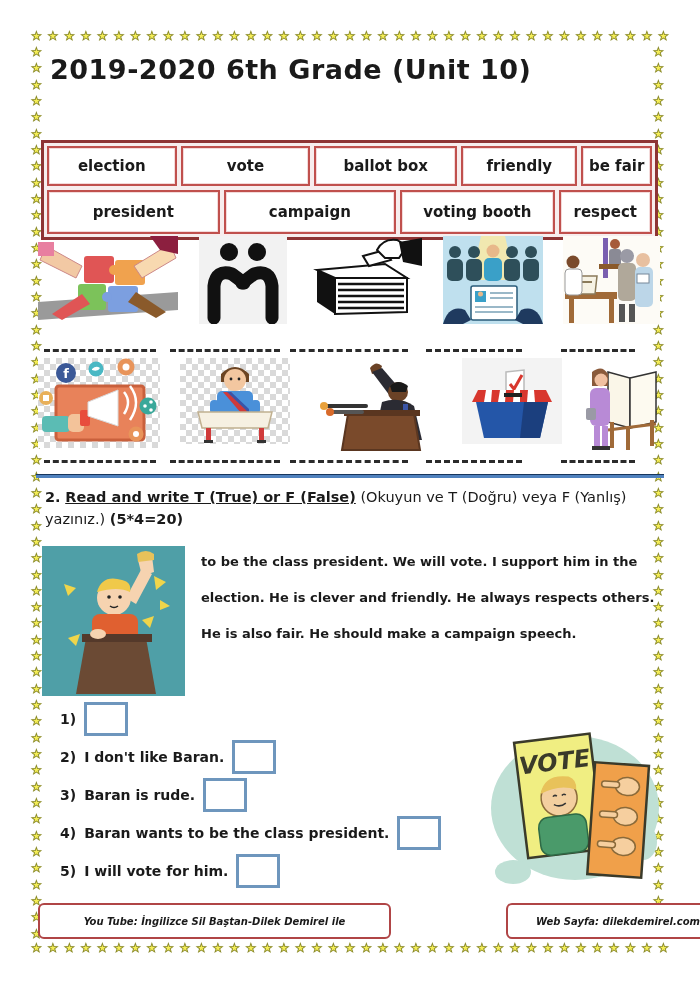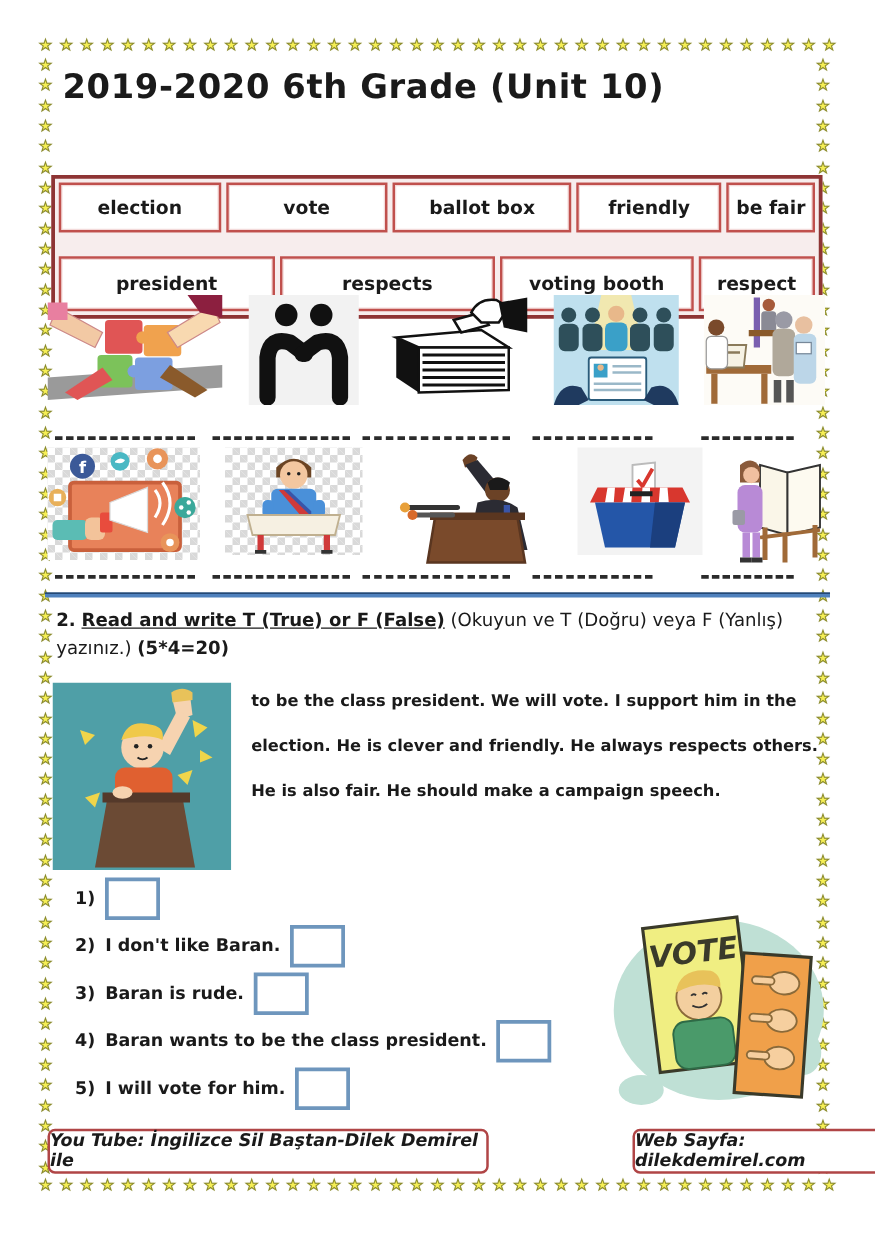--- a/index.html
+++ b/index.html
@@ -12,21 +12,21 @@
   
   .title{position:absolute;top:54px;left:50px;width:600px;
          font-size:27px;font-weight:700;letter-spacing:0.5px;}
   .s1-head{position:absolute;top:106px;left:45px;width:612px;font-size:14px;}
   .s1-num,.s1-points{font-weight:700;}
   .s1-title{font-weight:700;text-decoration:underline;}
   .s1-dot{font-weight:700;}
   .s1-tr{font-size:12.5px;}
   
   .word-table{position:absolute;top:140px;left:41px;width:617px;box-sizing:border-box;
-              border:3px solid #8e3434;background:#f7eded;padding:3px;display:flex;flex-direction:column;gap:19px;}
+              border:3px solid #8e3434;background:#f7eded;padding:3px;display:flex;flex-direction:column;gap:4px;}
   .wt-row{display:flex;gap:4px;}
   .wt-cell{background:#fff;border:2px solid #c0504d;box-shadow:inset 0 0 0 1px #f3dada;
            display:flex;align-items:center;justify-content:center;
            font-weight:700;font-size:15px;height:36px;}
   .wt-r2 .wt-cell{height:40px;}
   .w1{flex:130;} .w2{flex:130;} .w3{flex:144;} .w4{flex:116;} .w5{flex:69;}
   
   .pic-grid{position:absolute;left:38px;width:622px;display:flex;justify-content:space-between;align-items:flex-start;}
   .pic-slot{display:flex;justify-content:center;align-items:flex-start;}
   .dash-row{position:absolute;left:38px;width:622px;display:flex;justify-content:space-between;}
@@ -46,21 +46,21 @@
   .passage{position:absolute;top:543px;left:201px;width:460px;font-size:13px;font-weight:600;}
   .passage div{height:36px;display:flex;align-items:center;}
   
   .questions{position:absolute;top:700px;left:60px;width:430px;}
   .q-row{display:flex;align-items:center;gap:8px;height:38px;font-size:14px;font-weight:600;}
   .tf-box{width:38px;height:28px;border:3px solid #6e96bd;background:#fff;flex:0 0 auto;}
   .vote-illustration{position:absolute;top:712px;left:483px;}
   
   .footer-box{position:absolute;top:903px;height:36px;box-sizing:border-box;border:2px solid #b04546;border-radius:6px;
               display:flex;align-items:center;justify-content:center;background:#fff;
-              font-style:italic;font-weight:700;font-size:14px;}
+              font-style:italic;font-weight:700;font-size:10px;}
   .fb-left{left:38px;width:353px;}
   .fb-right{left:459px;width:224px;margin-left:47px;}
 </style>
 </head>
 <body>
 
 <div class="page">
 
   <div class="star-row" style="top:30px">
       <span class="star">★</span>
@@ -265,21 +265,21 @@
   <div class="word-table">
     <div class="wt-row">
       <div class="wt-cell w1">election</div>
       <div class="wt-cell w2">vote</div>
       <div class="wt-cell w3">ballot box</div>
       <div class="wt-cell w4">friendly</div>
       <div class="wt-cell w5">be fair</div>
     </div>
     <div class="wt-row wt-r2">
       <div class="wt-cell w1">president</div>
-      <div class="wt-cell w2">respects</div>
+      <div class="wt-cell w2">campaign</div>
       <div class="wt-cell w4">voting booth</div>
       <div class="wt-cell w5">respect</div>
     </div>
   </div>
 
   <div class="pic-grid" style="top:236px">
     <div class="pic-slot">
       <svg width="140" height="88" viewBox="0 0 140 88">
         <polygon points="0,66 140,56 140,74 0,84" fill="#9a9a9a"></polygon>
         <rect x="46" y="20" width="30" height="27" rx="3" fill="#e05555"></rect>

